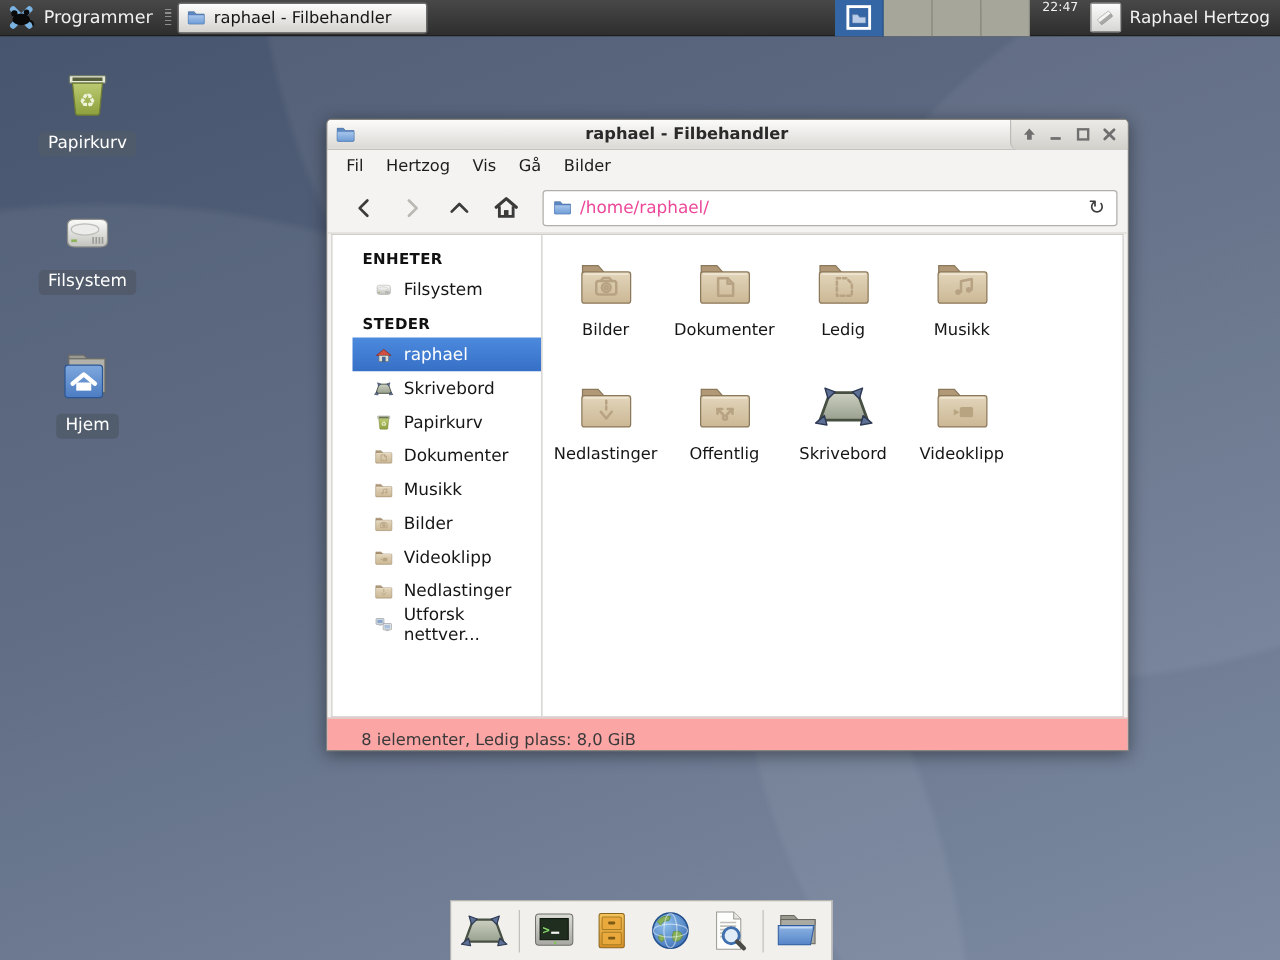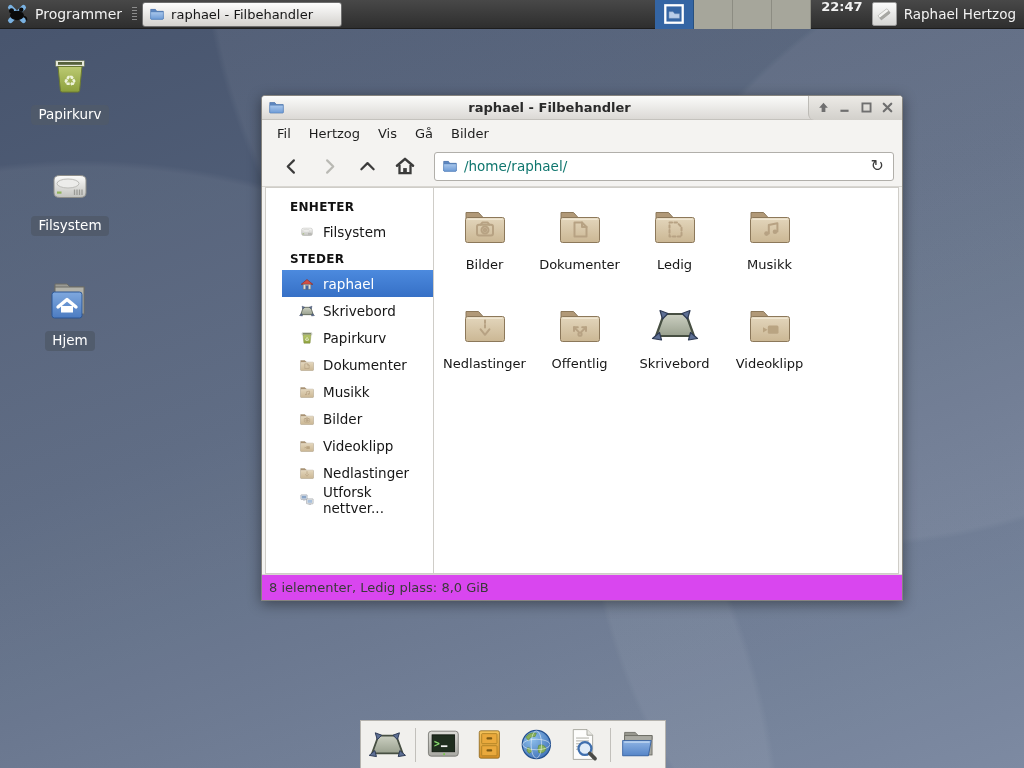--- a/index.html
+++ b/index.html
@@ -33,21 +33,21 @@
     background:linear-gradient(#fdfdfd,#d4d2ce);
     border:1px solid #6f6f6f; border-radius:3px; padding:0 6px;
     color:#161616; font-size:13px; overflow:hidden; white-space:nowrap;
   }
   .task-button .ticon { width:16px; height:16px; flex:0 0 16px; }
   .panel-spacer { flex:1; }
   .pager { display:flex; height:29px; }
   .ws { width:39px; height:29px; background:#a6a69b; border-right:1px solid #8c8c82; display:flex; align-items:center; justify-content:center; }
   .ws.active { background:#3465a4; border-right:1px solid #27507f; }
   .ws .mini { width:22px; height:22px; }
-  .clock { margin:0 9px 16px 10px; font-size:13px;font-weight:bold; }
+  .clock { margin:0 9px 16px 10px; font-size:10px; }
   .session-btn {
     width:25px; height:24px; border:1px solid #9a9a9a; border-radius:2px;
     background:linear-gradient(#fbfbfb,#d6d6d4); display:flex; align-items:center; justify-content:center;
   }
   .session-btn span { width:19px; height:19px; display:block; }
   .user-name { margin:0 8px 0 7px; font-size:13.5px; white-space:nowrap; }
 
   
   .desk-icons { position:absolute; left:22px; top:0; width:96px; }
   .desk-item { position:absolute; left:0; width:96px; display:flex; flex-direction:column; align-items:center; }
@@ -84,39 +84,39 @@
   }
   .nav-btn { width:38px; height:30px; display:flex; align-items:center; justify-content:center; border-radius:3px; }
   .nav-btn span { width:19px; height:19px; display:block; }
   .nav-home span { width:22px; height:22px; }
   .path-entry {
     flex:1; height:29px; margin-left:10px; background:#fff;
     border:1px solid #b1afaa; border-radius:3px;
     display:flex; align-items:center; padding:0 7px; gap:6px;
   }
   .path-entry .picon { width:16px; height:16px; flex:0 0 16px; }
-  .path-text { flex:1; font-size:13.5px; color:#0f766e; }
+  .path-text { flex:1; font-size:13.5px; color:#ec4899; }
   .reload { font-size:16px; color:#3c3c3c; line-height:1; padding:0 2px; }
 
   .content { flex:1; display:flex; min-height:0; background:#f4f3f1; padding:0 3px; }
   .sidebar {
     width:168px; flex:0 0 168px; background:#fff; border:1px solid #cfcdc8; border-right:none;
     overflow:hidden; padding-top:5px;padding-left:16px;
   }
   .side-header { font-size:12px; font-weight:bold; color:#111; padding:7px 8px 4px; letter-spacing:0.3px; }
   .side-item { height:27px; display:flex; align-items:center; gap:8px; padding-left:17px; font-size:13.5px; color:#161616; }
   .side-item .sicon { width:16px; height:16px; flex:0 0 16px; }
   .side-item.selected { background:linear-gradient(#4c8ade,#3670c6); color:#fff; }
   .mainview { flex:1; background:#fff; border:1px solid #cfcdc8; display:flex; flex-wrap:wrap; align-content:flex-start; padding:14px 0 0 3px; }
   .file-item { width:95px; height:99px; display:flex; flex-direction:column; align-items:center; }
   .file-item .ficon { width:48px; height:48px; }
   .file-label { margin-top:7px; font-size:13px; color:#161616; white-space:nowrap; }
   .statusbar {
-    height:26px; flex:0 0 26px; background:#d946ef; border-top:1px solid #d8d6d1;
-    display:flex; align-items:center; padding-left:7px; font-size:13px; color:#3a3a3a;
+    height:26px; flex:0 0 26px; background:#fca5a5; border-top:1px solid #d8d6d1;
+    display:flex; align-items:flex-end; padding-left:27px; font-size:13px; color:#3a3a3a;
   }
 
   
   .dock {
     position:absolute; left:360px; top:720px; width:306px; height:48px;
     background:#f1f0ed; border:1px solid #b5b3ae; border-bottom:none;
     display:flex; align-items:center; padding:0 7px; gap:8px;
   }
   .dock-item { width:41px; height:41px; display:flex; }
   .dock-sep { width:1px; height:34px; background:#c2c0bb; }

